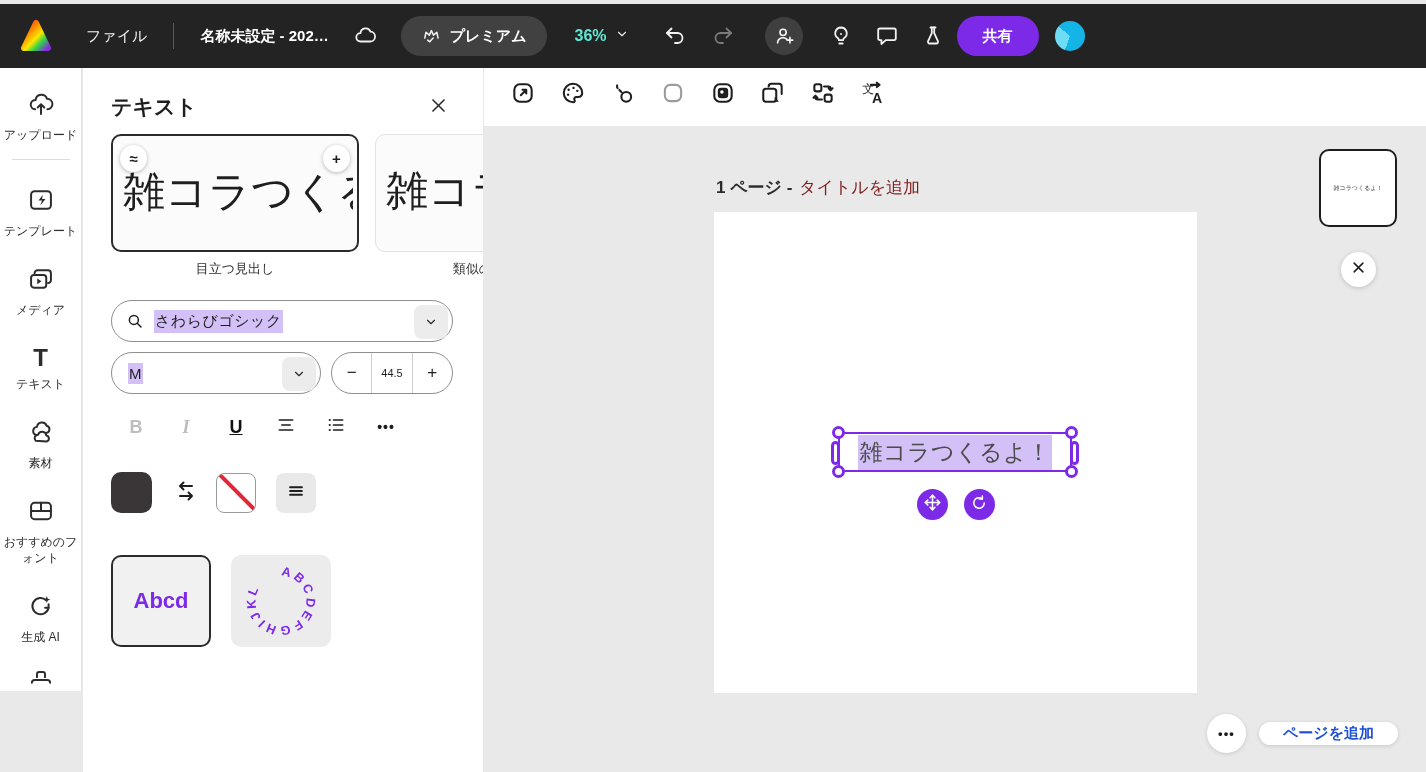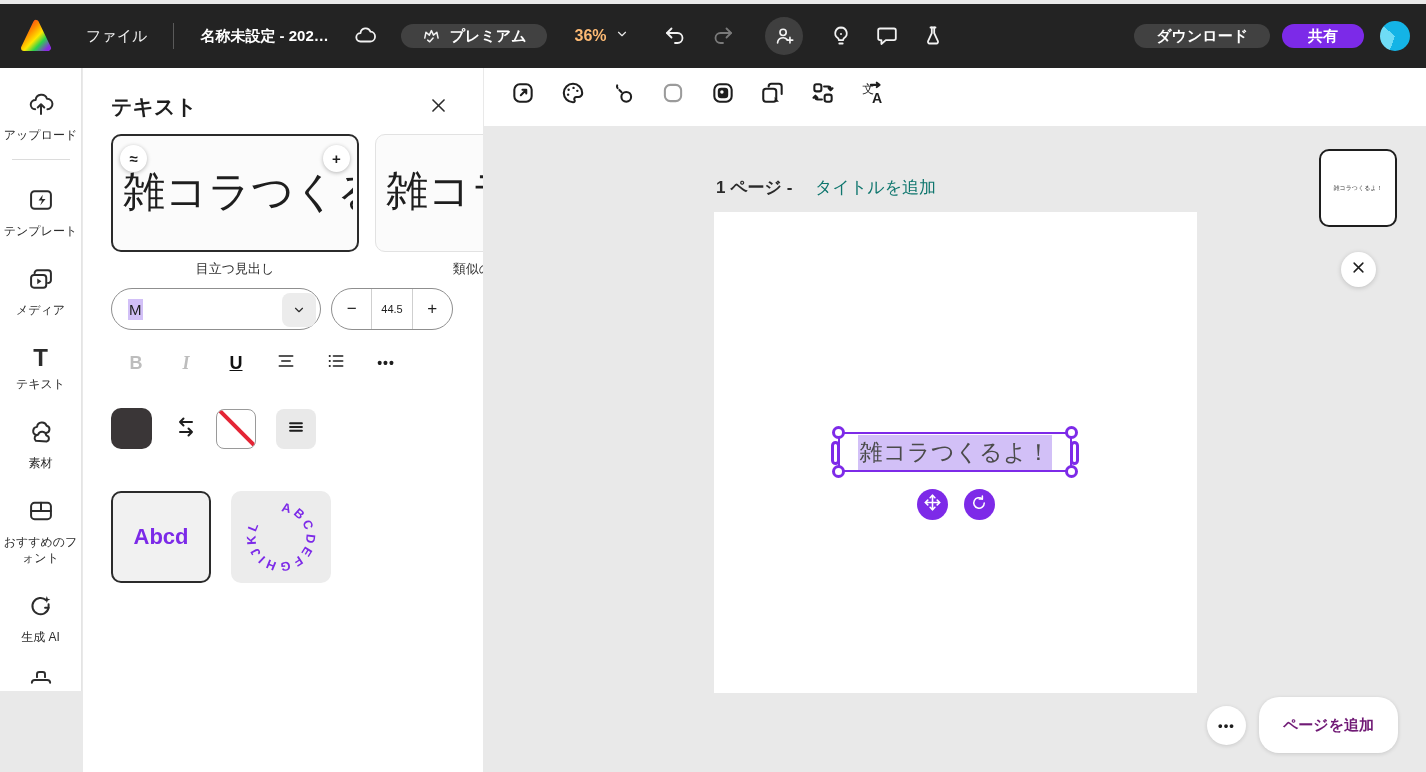--- a/index.html
+++ b/index.html
@@ -11,25 +11,25 @@
   .topbar { position:absolute; left:0; top:4px; width:1426px; height:64px;
     background:#232323; display:flex; align-items:center; z-index:30; }
   .logo { width:40px; height:40px; margin-left:16px; display:flex; align-items:center; justify-content:center; }
   .tb-label { color:#f2f2f2; font-size:15px; margin-left:30px; cursor:default; }
   .tb-divider { width:1px; height:26px; background:#5a5a5a; margin-left:26px; }
   .tb-title { color:#ffffff; font-size:15px; font-weight:700; margin-left:26px; max-width:170px;
     white-space:nowrap; overflow:hidden; }
   .tb-icon { width:24px; height:24px; display:flex; align-items:center; justify-content:center; }
   .tb-icon svg { stroke:#f2f2f2; fill:none; stroke-width:1.8; stroke-linecap:round; stroke-linejoin:round; }
   .tb-icon.dim svg { stroke:#7a7a7a; }
-  .pill { height:24px; border-radius:20px; display:flex; align-items:center; justify-content:center;
+  .pill { height:40px; border-radius:20px; display:flex; align-items:center; justify-content:center;
     font-size:15px; font-weight:700; cursor:pointer; }
   .pill.dark { background:#414141; color:#ffffff; padding:0 22px; }
   .pill.premium { margin-left:24px; padding:0 20px; gap:9px; }
-  .zoom-ctl { display:flex; align-items:center; gap:8px; margin-left:28px; color:#fdba74;
+  .zoom-ctl { display:flex; align-items:center; gap:8px; margin-left:28px; color:#5eead4;
     font-size:16px; font-weight:700; }
   .zoom-ctl svg { stroke:#e8e8e8; fill:none; stroke-width:2; stroke-linecap:round; stroke-linejoin:round; }
   .circle-btn { width:38px; height:38px; border-radius:50%; background:#3f3f3f;
     display:flex; align-items:center; justify-content:center; }
   .share { background:#7C2AE8; color:#fff; margin-left:12px; padding:0 26px; }
   .avatar { width:30px; height:30px; border-radius:50%; margin:0 16px 0 16px;
     background:conic-gradient(from 200deg, #6fdcf5 0 110deg, #14b4e6 110deg 360deg); }
 
   
   .rail { position:absolute; left:0; top:64px; width:82px; height:627px; background:#ffffff;
@@ -117,21 +117,21 @@
   .doc-toolbar { position:absolute; left:0; top:0; width:942px; height:62px; background:#ffffff;
     display:flex; align-items:center; padding-left:22px; gap:16px; }
   .doc-tool { width:34px; height:34px; display:flex; align-items:center; justify-content:center;
     cursor:pointer; border-radius:8px; }
   .doc-tool svg { stroke:#1e1e1e; fill:none; stroke-width:1.9; stroke-linecap:round; stroke-linejoin:round; }
   .doc-tool.dim svg { stroke:#9b9b9b; }
 
   .page-wrap { position:absolute; left:230px; top:112px; width:483px; }
   .page-header { font-size:17px; color:#2b2b2b; margin-left:2px; }
   .page-header .bold { font-weight:700; }
-  .page-header .ph { color:#0f766e; margin-left:18px; }
+  .page-header .ph { color:#7f1d1d; margin-left:2px; }
   .page { position:relative; width:483px; height:481px; background:#ffffff; margin-top:13px; }
 
   .sel-box { position:absolute; left:124px; top:220px; width:234px; height:40px;
     border:2px solid #7d2ae8; display:flex; align-items:center; justify-content:center; }
   .sel-text { font-size:23px; color:#4b4b4b; background:rgba(148,104,235,.42); padding:2px 1px;
     white-space:nowrap; letter-spacing:0.5px; cursor:text; }
   .handle-c { position:absolute; width:13px; height:13px; border-radius:50%; background:#fff;
     border:3.5px solid #7d2ae8; }
   .handle-s { position:absolute; width:9px; height:24px; border-radius:5px; background:#fff;
     border:3.5px solid #7d2ae8; }
@@ -146,22 +146,22 @@
     display:flex; align-items:center; justify-content:center; cursor:pointer; }
   .thumb-text { font-size:6px; color:#3c3c3c; white-space:nowrap; }
   .thumb-x { margin-top:25px; width:35px; height:35px; border-radius:50%; background:#ffffff;
     box-shadow:0 1px 5px rgba(0,0,0,.18); display:flex; align-items:center; justify-content:center; cursor:pointer; }
   .thumb-x svg { stroke:#1e1e1e; stroke-width:2.4; stroke-linecap:round; }
 
   .bottom-right { position:absolute; right:28px; bottom:19px; display:flex; align-items:center; gap:13px; }
   .more-circle { width:39px; height:39px; border-radius:50%; background:#ffffff;
     box-shadow:0 1px 4px rgba(0,0,0,.14); display:flex; align-items:center; justify-content:center;
     font-size:13px; font-weight:700; color:#1e1e1e; letter-spacing:1px; cursor:pointer; }
-  .add-page { height:56px; border-radius:20px; background:#ffffff; box-shadow:0 1px 4px rgba(0,0,0,.14);
-    display:flex; align-items:center; padding:0 24px; font-size:15px; font-weight:700; color:#701a75;
+  .add-page { height:23px; border-radius:20px; background:#ffffff; box-shadow:0 1px 4px rgba(0,0,0,.14);
+    display:flex; align-items:center; padding:0 24px; font-size:15px; font-weight:700; color:#1d4ed8;
     cursor:pointer; }
 </style>
 </head>
 <body>
 
 <div class="app">
 
   <div class="topbar">
     <div class="logo">
       <svg width="34" height="34" viewBox="0 0 34 34">
@@ -232,23 +232,20 @@
       <svg width="24" height="24" viewBox="0 0 24 24">
           <path d="M5 4.5 h14 a1.8 1.8 0 0 1 1.8 1.8 v8 a1.8 1.8 0 0 1-1.8 1.8 h-8.2 L6.4 20 v-3.9 H5 a1.8 1.8 0 0 1-1.8-1.8 v-8 A1.8 1.8 0 0 1 5 4.5 Z"></path>
         </svg>
     </div>
     <div class="tb-icon" style="margin-left:22px">
       <svg width="24" height="24" viewBox="0 0 24 24">
           <path d="M9.5 3.5 h5"></path>
           <path d="M13.2 3.5 v5.6 l3.7 8 a1.7 1.7 0 0 1-1.5 2.4 H8.6 a1.7 1.7 0 0 1-1.5-2.4 l3.7-8 V3.5"></path>
         </svg>
     </div>
-    <div class="pill dark" style="margin-left:auto">
-      <span>ダウンロード</span>
-    </div>
     <div class="pill share">
       <span>共有</span>
     </div>
     <div class="avatar"></div>
   </div>
 
   <div class="rail">
     <div class="rail-item">
       <span>
         <svg width="28" height="28" viewBox="0 0 24 24">
@@ -342,20 +339,34 @@
       </div>
       <div class="font-card plain" style="width:248px">
         <div class="font-preview">雑コラつくるよ！</div>
       </div>
     </div>
     <div class="card-labels">
       <div class="card-label">目立つ見出し</div>
       <div class="card-label">類似のフォント</div>
     </div>
 
+    <div class="select font-select">
+      <span style="display:flex">
+        <svg width="18" height="18" viewBox="0 0 24 24" style="stroke:#1e1e1e;fill:none;stroke-width:2;stroke-linecap:round">
+            <circle cx="10.5" cy="10.5" r="6"></circle>
+            <path d="M15 15 l5 5"></path>
+          </svg>
+      </span>
+      <span class="sel-text">さわらびゴシック</span>
+      <span class="dd-btn">
+        <svg width="14" height="14" viewBox="0 0 24 24">
+            <path d="M6 9 l6 6 6-6"></path>
+          </svg>
+      </span>
+    </div>
 
     <div class="row2">
       <div class="select weight-select">
         <span class="sel-text">M</span>
         <span class="dd-btn">
           <svg width="14" height="14" viewBox="0 0 24 24">
               <path d="M6 9 l6 6 6-6"></path>
             </svg>
         </span>
       </div>

